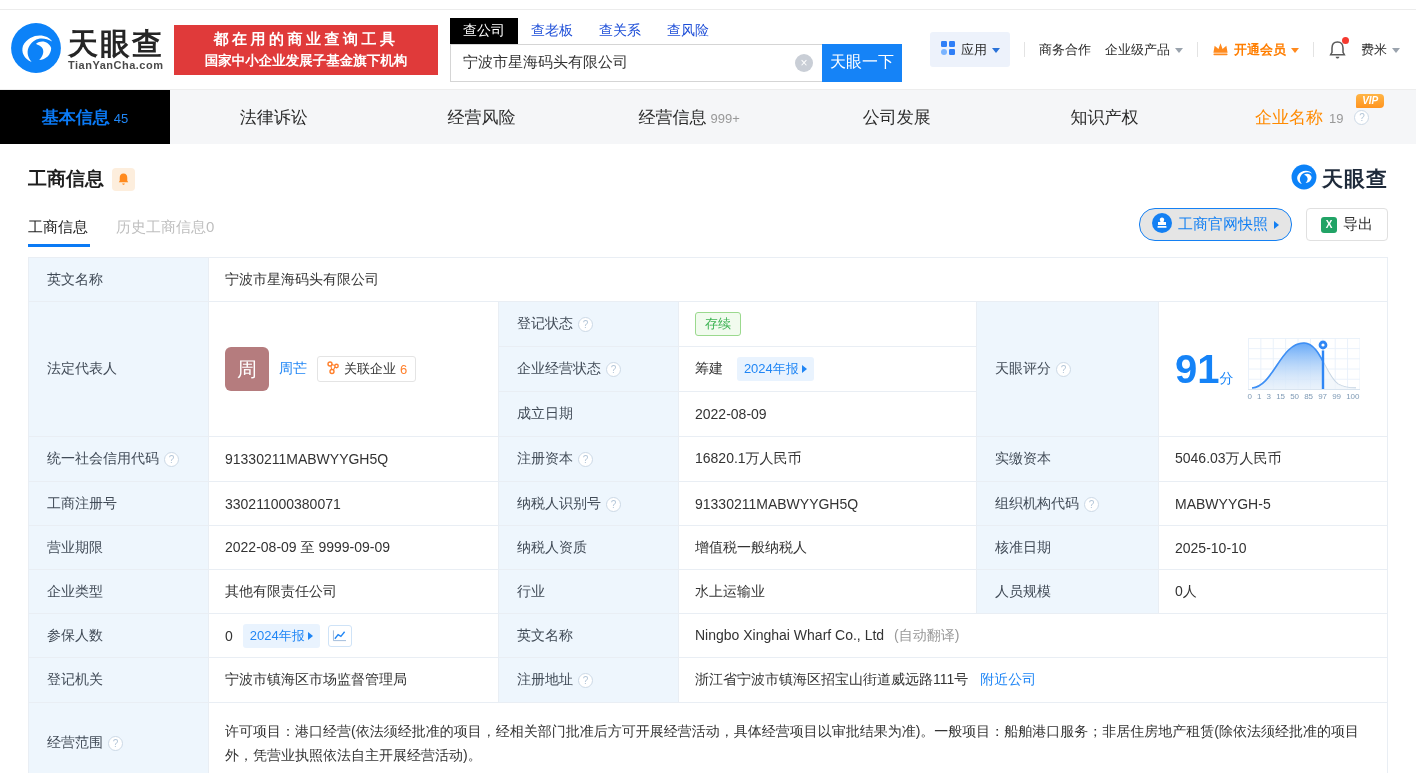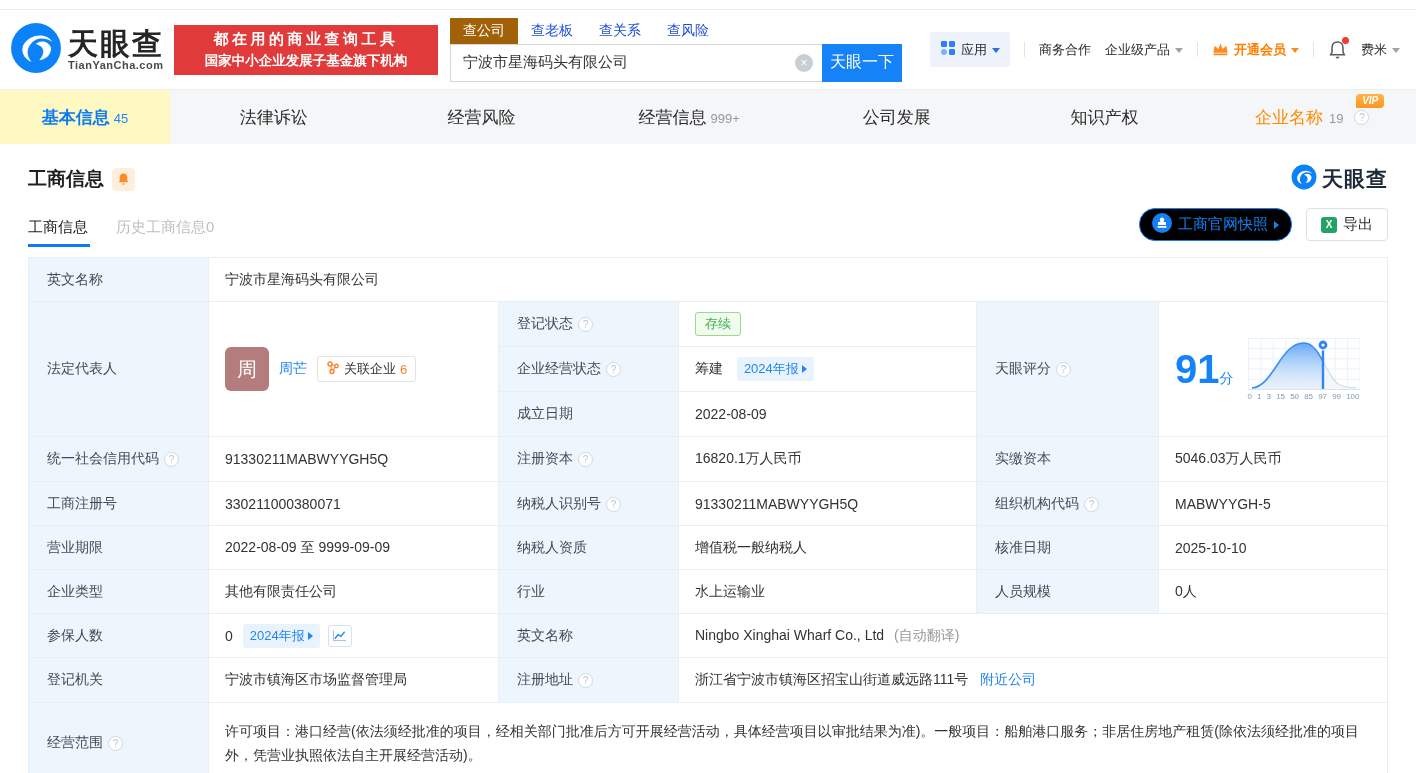--- a/index.html
+++ b/index.html
@@ -12,62 +12,62 @@
   .logo { display:flex; align-items:center; gap:6px; }
   .logo-txt .cn { font-size:30px; font-weight:bold; color:#252525; letter-spacing:2px; line-height:30px;}
   .logo-txt .en { font-size:11px; font-weight:bold; color:#4a4a4a; letter-spacing:.5px; }
   .promo { margin-left:10px; background:#e03a3a; color:#fff; width:264px; padding:5px 8px; text-align:center; }
   .promo .l1 { font-size:15px; font-weight:bold; letter-spacing:3.5px; white-space:nowrap; }
   .promo .l2 { font-size:13.5px; font-weight:bold; margin-top:3px; white-space:nowrap; }
 
   .searchwrap { margin-left:12px; width:452px; }
   .stabs { display:flex; font-size:14px; }
   .stab { padding:4px 13px; cursor:pointer; color:#1d4ed8; }
-  .stab.active { background:#a16207; color:#fff; }
+  .stab.active { background:#000000; color:#fff; }
   .srow { display:flex; height:38px; }
   .sbox { flex:1; position:relative; border:1px solid #d5d5d5; border-right:none; background:#fff; display:flex; align-items:center; }
   .sbox input { border:none; outline:none; width:100%; font-size:15px; color:#333; padding:0 34px 0 12px; font-family:inherit; background:transparent;}
   .clear-ic { position:absolute; right:9px; width:18px; height:18px; border-radius:50%; background:#c9ced6; color:#fff; font-size:12px; line-height:18px; text-align:center; cursor:pointer;}
   .sbtn { width:80px; background:#1583f7; color:#fff; font-size:16px; border:none; cursor:pointer; font-family:inherit;}
 
   .hnav { margin-left:auto; display:flex; align-items:center; gap:14px; font-size:13px; color:#2a2a2a;justify-content:flex-end; }
   .hnav .sep { width:1px; height:15px; background:#e3e3e3; }
   .navitem { display:flex; align-items:center; gap:5px; cursor:pointer; white-space:nowrap;}
   .apps { background:#edf2fb; padding:8px 10px; border-radius:3px; }
   .caret { width:0; height:0; border-left:4px solid transparent; border-right:4px solid transparent; border-top:5px solid #9aa3ad; margin-top:2px;}
   .caret.blue{ border-top-color:#2a72d8; }
   .caret.orange{ border-top-color:#ff8a1e; }
   .vip-link { color:#ff7e00; font-weight:bold; }
   .bellwrap { position:relative; }
   .reddot { position:absolute; top:-3px; right:-2px; width:7px; height:7px; border-radius:50%; background:#f5392f; }
 
   
   .tabbar { height:55px; background:#f5f6f8; border-top:1px solid #ededed; display:flex; align-items:stretch; }
   .mtab { flex:1; display:flex; align-items:center; justify-content:center; gap:4px; font-size:17px; color:#2a2a2a; cursor:pointer; position:relative;}
-  .mtab.active { flex:0 0 170px; background:#fef9c3; color:#0b7af5; font-weight:bold; }
+  .mtab.active { flex:0 0 170px; background:#000000; color:#0b7af5; font-weight:bold; }
   .mtab .cnt { font-size:13px; color:#999; font-weight:normal; margin-top:2px;}
   .mtab.active .cnt { color:#2086f5; }
   .mtab.history { color:#ff8a00;gap:6px; }
   .vipbadge { position:absolute; top:4px; margin-left:116px; background:linear-gradient(180deg,#ffb546,#ff9420); color:#fff; font-size:10px; font-weight:bold; font-style:italic; padding:1px 6px 2px; border-radius:4px 4px 4px 1px; }
   .help-ic { display:inline-block; width:15px; height:15px; border:1px solid #ccd9e6; border-radius:50%; color:#b4c6d8; font-size:10px; line-height:13px; text-align:center; margin-left:5px; cursor:pointer; background:#fff;}
 
   
   .sechead { display:flex; align-items:center; padding:20px 28px 0; }
   .sectitle { font-size:19px; font-weight:bold; color:#1f1f1f; }
   .bellbox { width:23px; height:23px; background:#fdeedd; border-radius:4px; margin-left:8px; display:flex; align-items:center; justify-content:center; cursor:pointer;}
   .brand { margin-left:auto; display:flex; align-items:center; gap:5px; cursor:pointer;}
   .brand .btxt { font-size:21px; font-weight:bold; color:#1e2a3a; letter-spacing:1px;}
 
   .subrow { display:flex; align-items:flex-end; padding:14px 28px 0; }
   .subtab { font-size:15px; padding-bottom:10px; cursor:pointer; position:relative; margin-right:28px;}
   .subtab.active { color:#222; }
   .subtab.active::after { content:""; position:absolute; left:0; bottom:0; width:62px; height:3px; background:#0b7af5; }
   .subtab.dim { color:#bfbfbf; }
   .subbtns { margin-left:auto; display:flex; gap:14px; padding-bottom:6px;}
-  .snapbtn { display:flex; align-items:center; gap:6px; border:1px solid #1480f3; color:#1480f3; font-size:15px; padding:4px 12px; border-radius:16px; background:#000000; cursor:pointer;}
+  .snapbtn { display:flex; align-items:center; gap:6px; border:1px solid #1480f3; color:#1480f3; font-size:15px; padding:4px 12px; border-radius:16px; background:#e5e5e5; cursor:pointer;}
   .playtri { width:0;height:0;border-top:4px solid transparent;border-bottom:4px solid transparent;border-left:5px solid #1480f3;}
   .expbtn { display:flex; align-items:center; gap:6px; border:1px solid #e0e0e0; color:#333; font-size:15px; padding:4px 14px; border-radius:4px; background:#fff; cursor:pointer;}
 
   
   table.info { border-collapse:collapse; table-layout:fixed; width:1360px; margin:10px 28px 0; font-size:14px; }
   .info td { border:1px solid #e9eef4; height:44px; padding:6px 16px; vertical-align:middle; }
   .info td.lbl { background:#eef6fd; color:#414b57; padding-left:18px;}
   .r45 td { height:45px; }
   .r70 td { height:70px; }
   .blue { color:#2086f5; cursor:pointer; }

